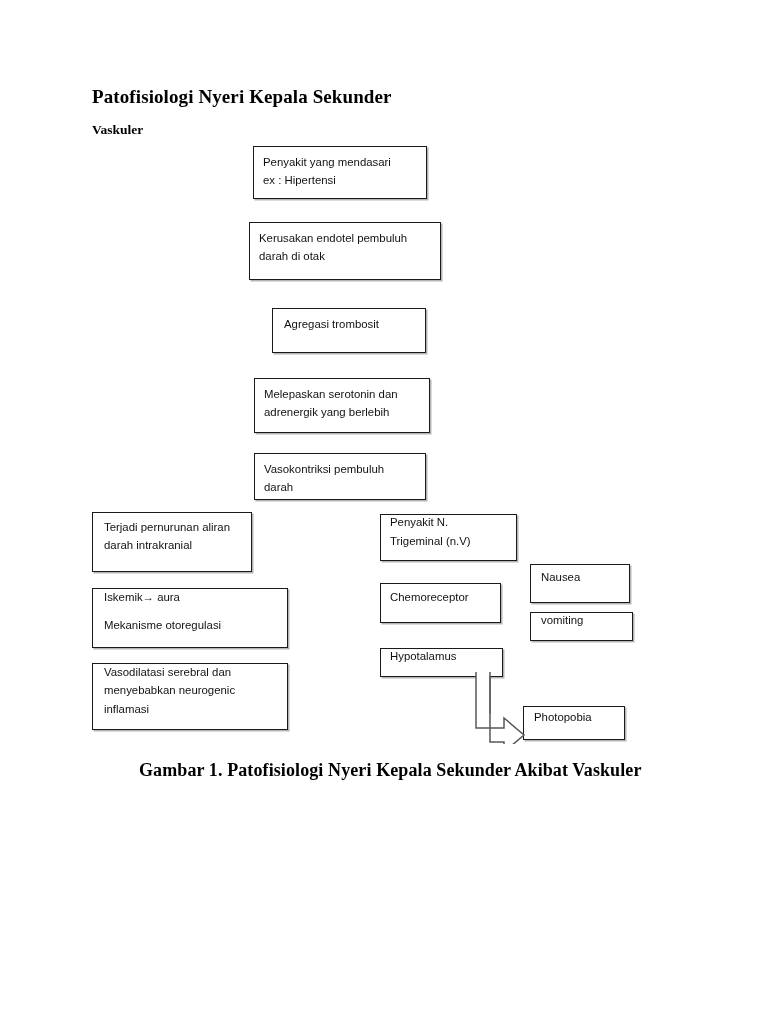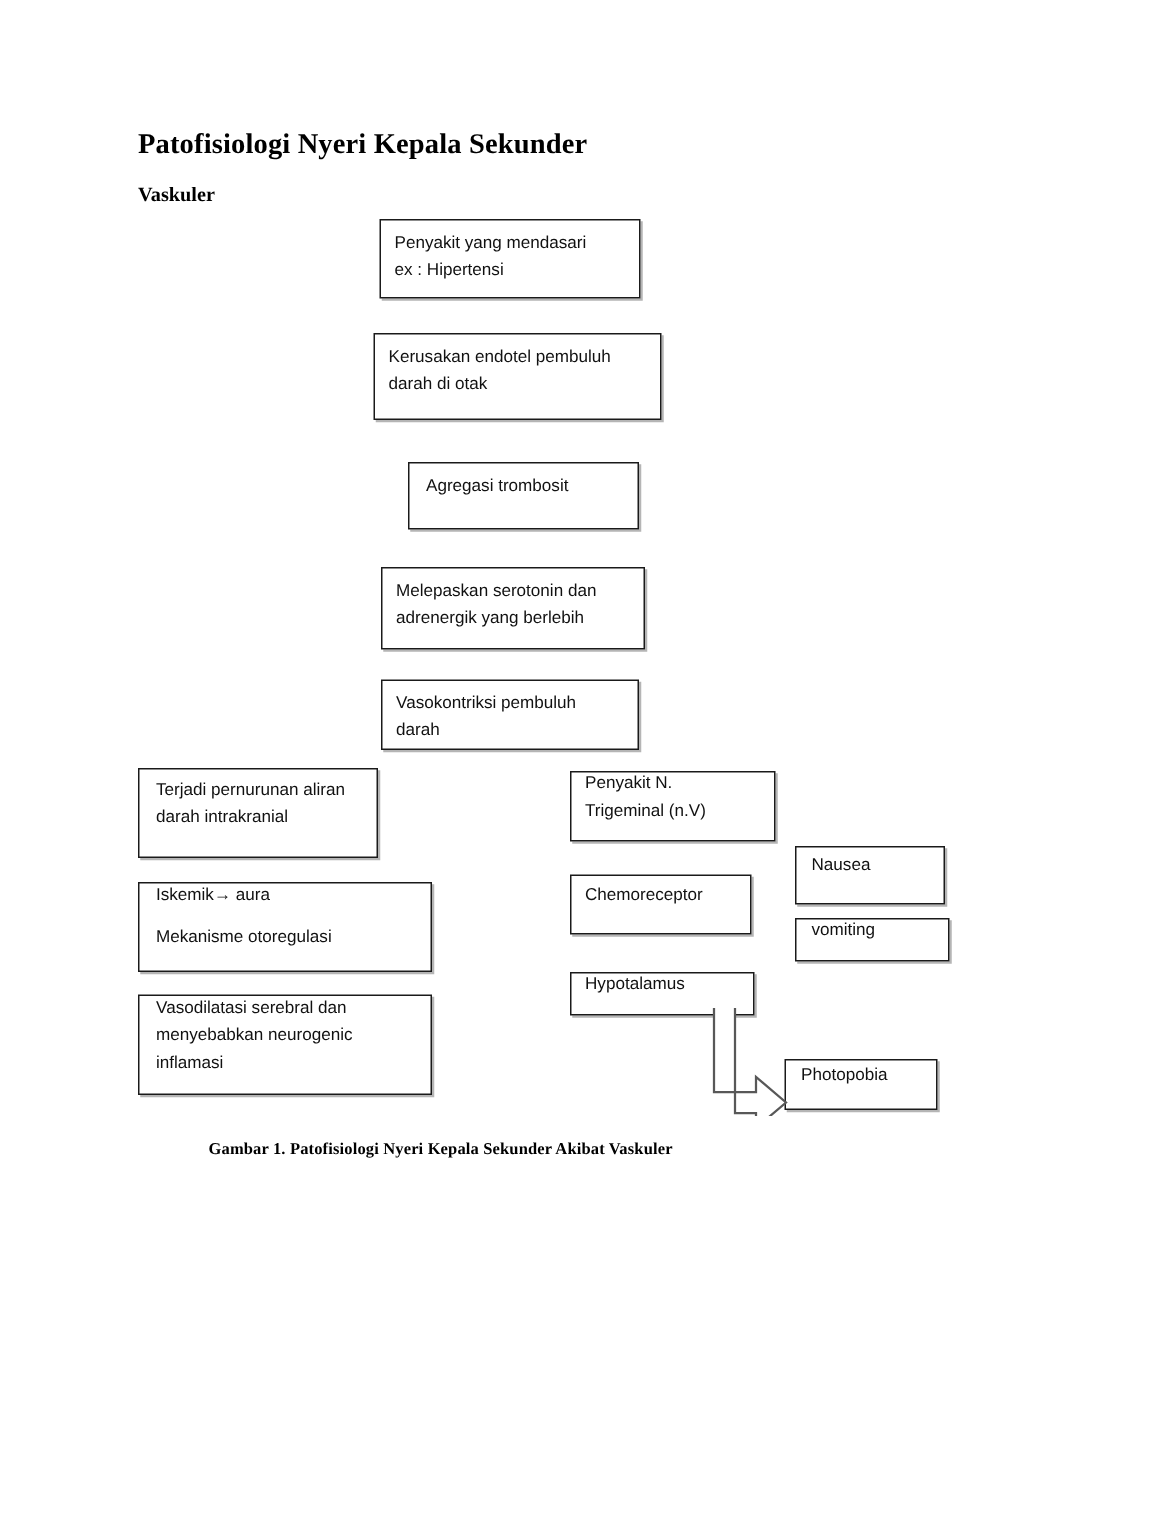--- a/index.html
+++ b/index.html
@@ -44,21 +44,21 @@
     font-weight: bold;
     font-size: 13.5px;
     white-space: nowrap;
   }
   .figure-caption {
     position: absolute;
     left: 139px;
     top: 760px;
     font-family: "Liberation Serif", serif;
     font-weight: bold;
-    font-size: 11px;
+    font-size: 18px;
     letter-spacing: 0.1px;
     white-space: nowrap;
   }
 
   
   .node {
     position: absolute;
     box-sizing: border-box;
     background: #ffffff;
     border: 1.4px solid #1a1a1a;

